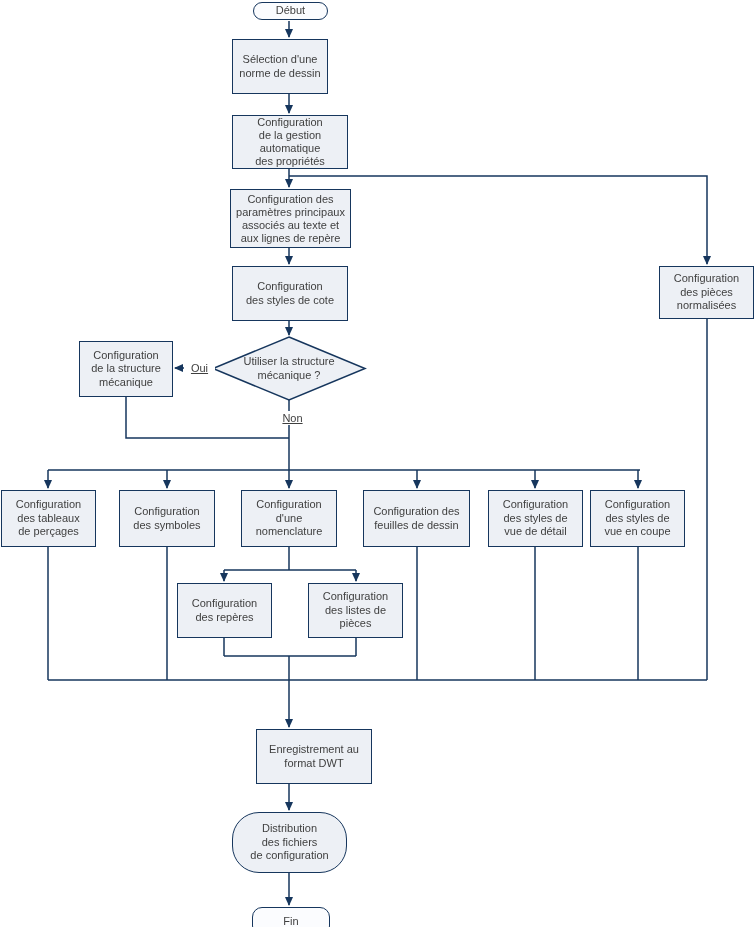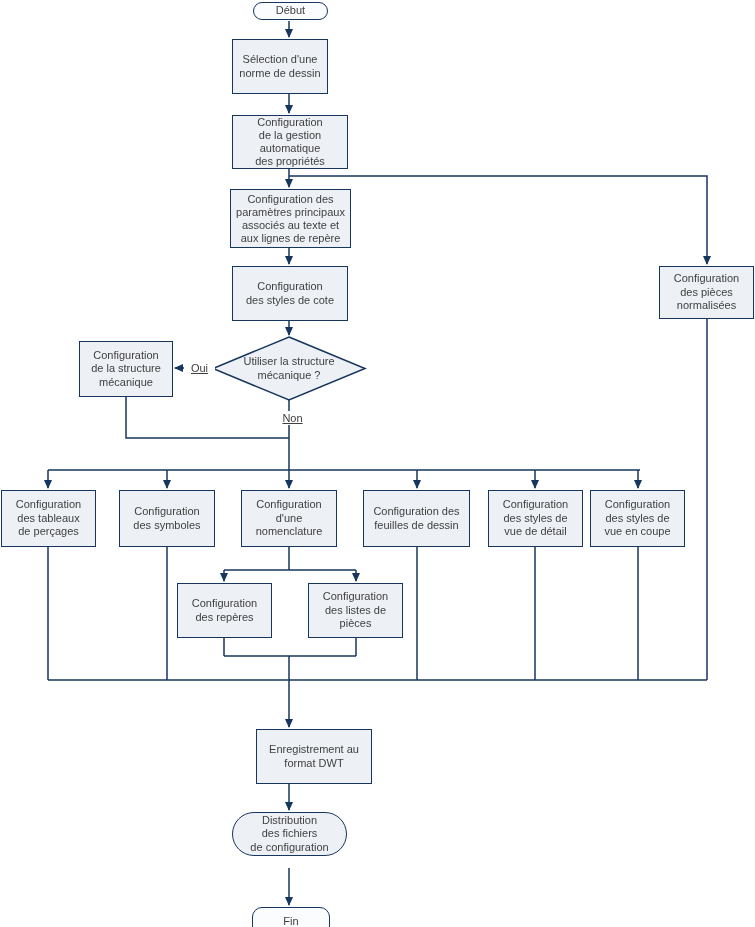--- a/index.html
+++ b/index.html
@@ -167,19 +167,19 @@
   <div class="node" style="left:177px;top:583px;width:95px;height:55px;">Configuration
 des repères</div>
 
   <div class="node" style="left:308px;top:583px;width:95px;height:55px;">Configuration
 des listes de
 pièces</div>
 
   <div class="node" style="left:224px;top:729px;width:116px;height:55px;margin-left:32px;">Enregistrement au
 format DWT</div>
 
-  <div class="node" style="left:232px;top:812px;width:115px;height:44px;border-radius:27px;">Distribution
+  <div class="node" style="left:232px;top:812px;width:115px;height:61px;border-radius:27px;">Distribution
 des fichiers
 de configuration</div>
 
   <div class="node terminator" style="left:252px;top:907px;width:78px;height:29px;">Fin</div>
 
 </div>
 
 </body></html>

